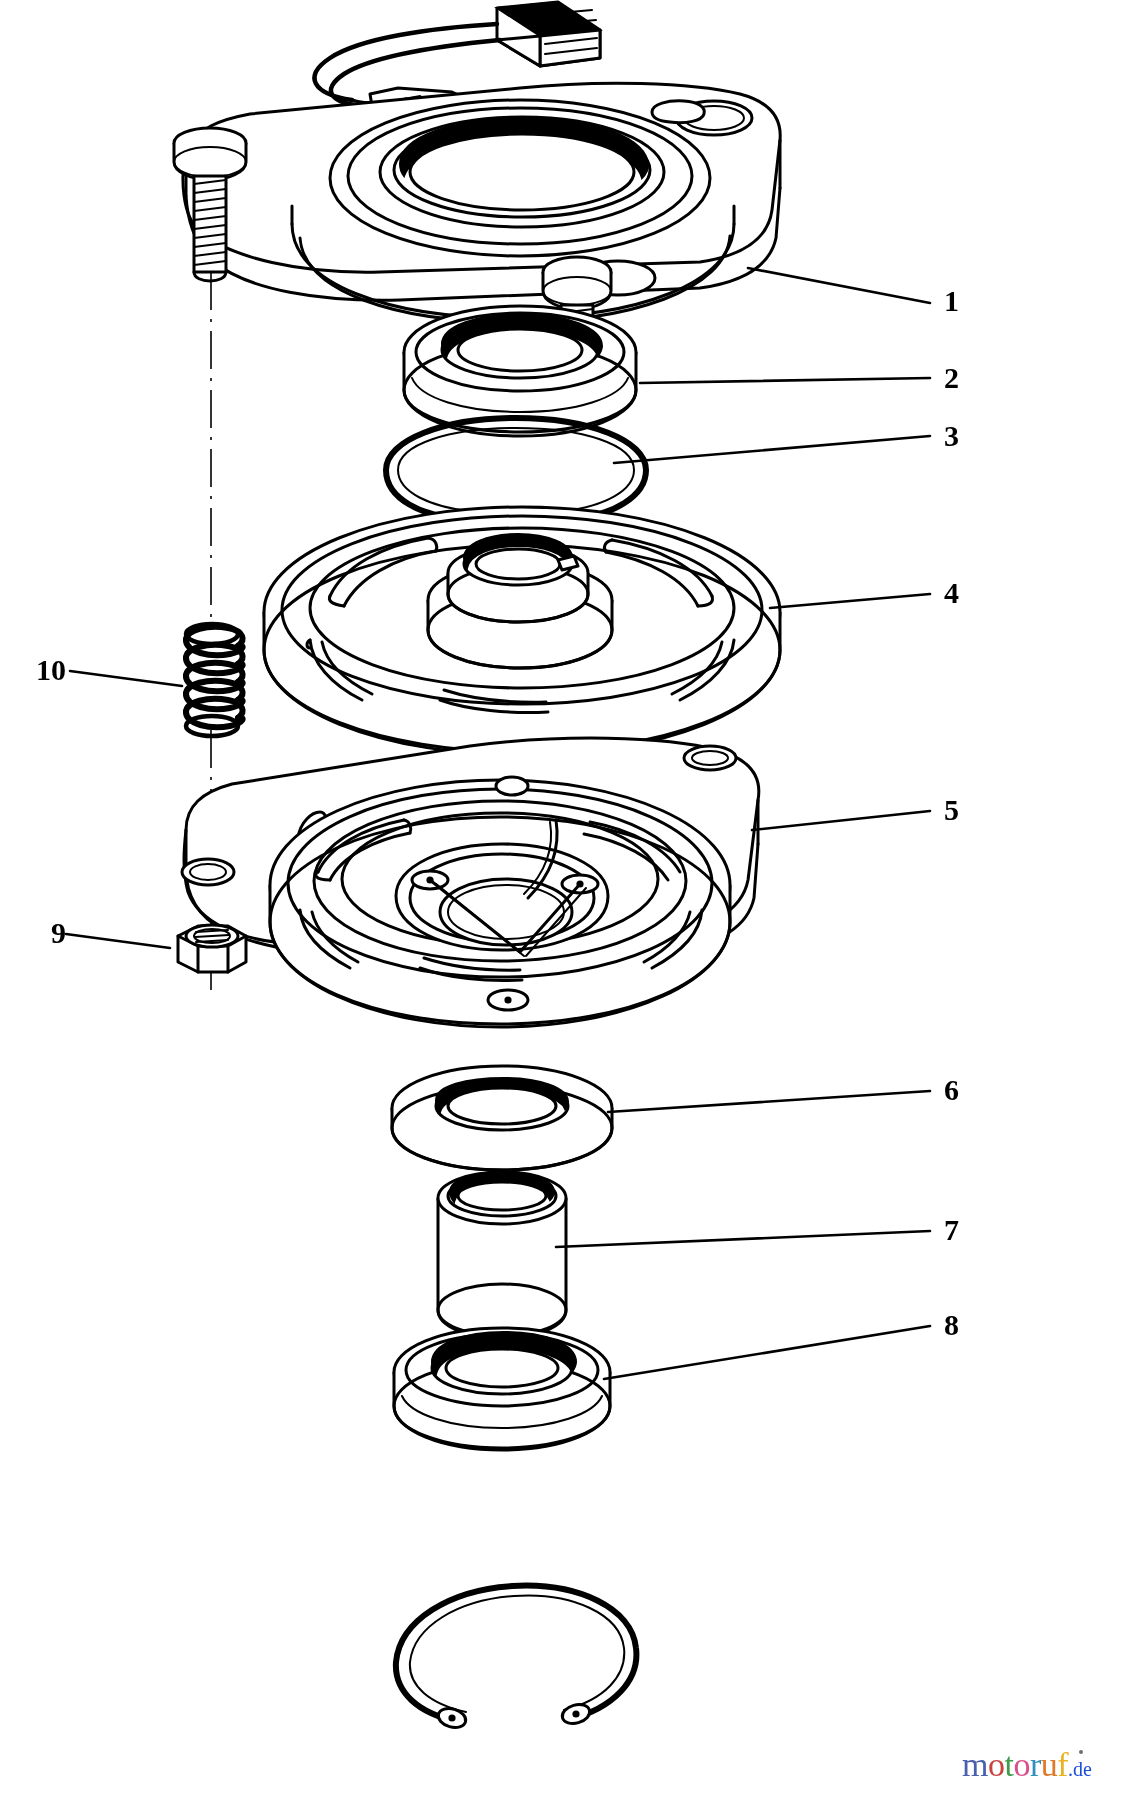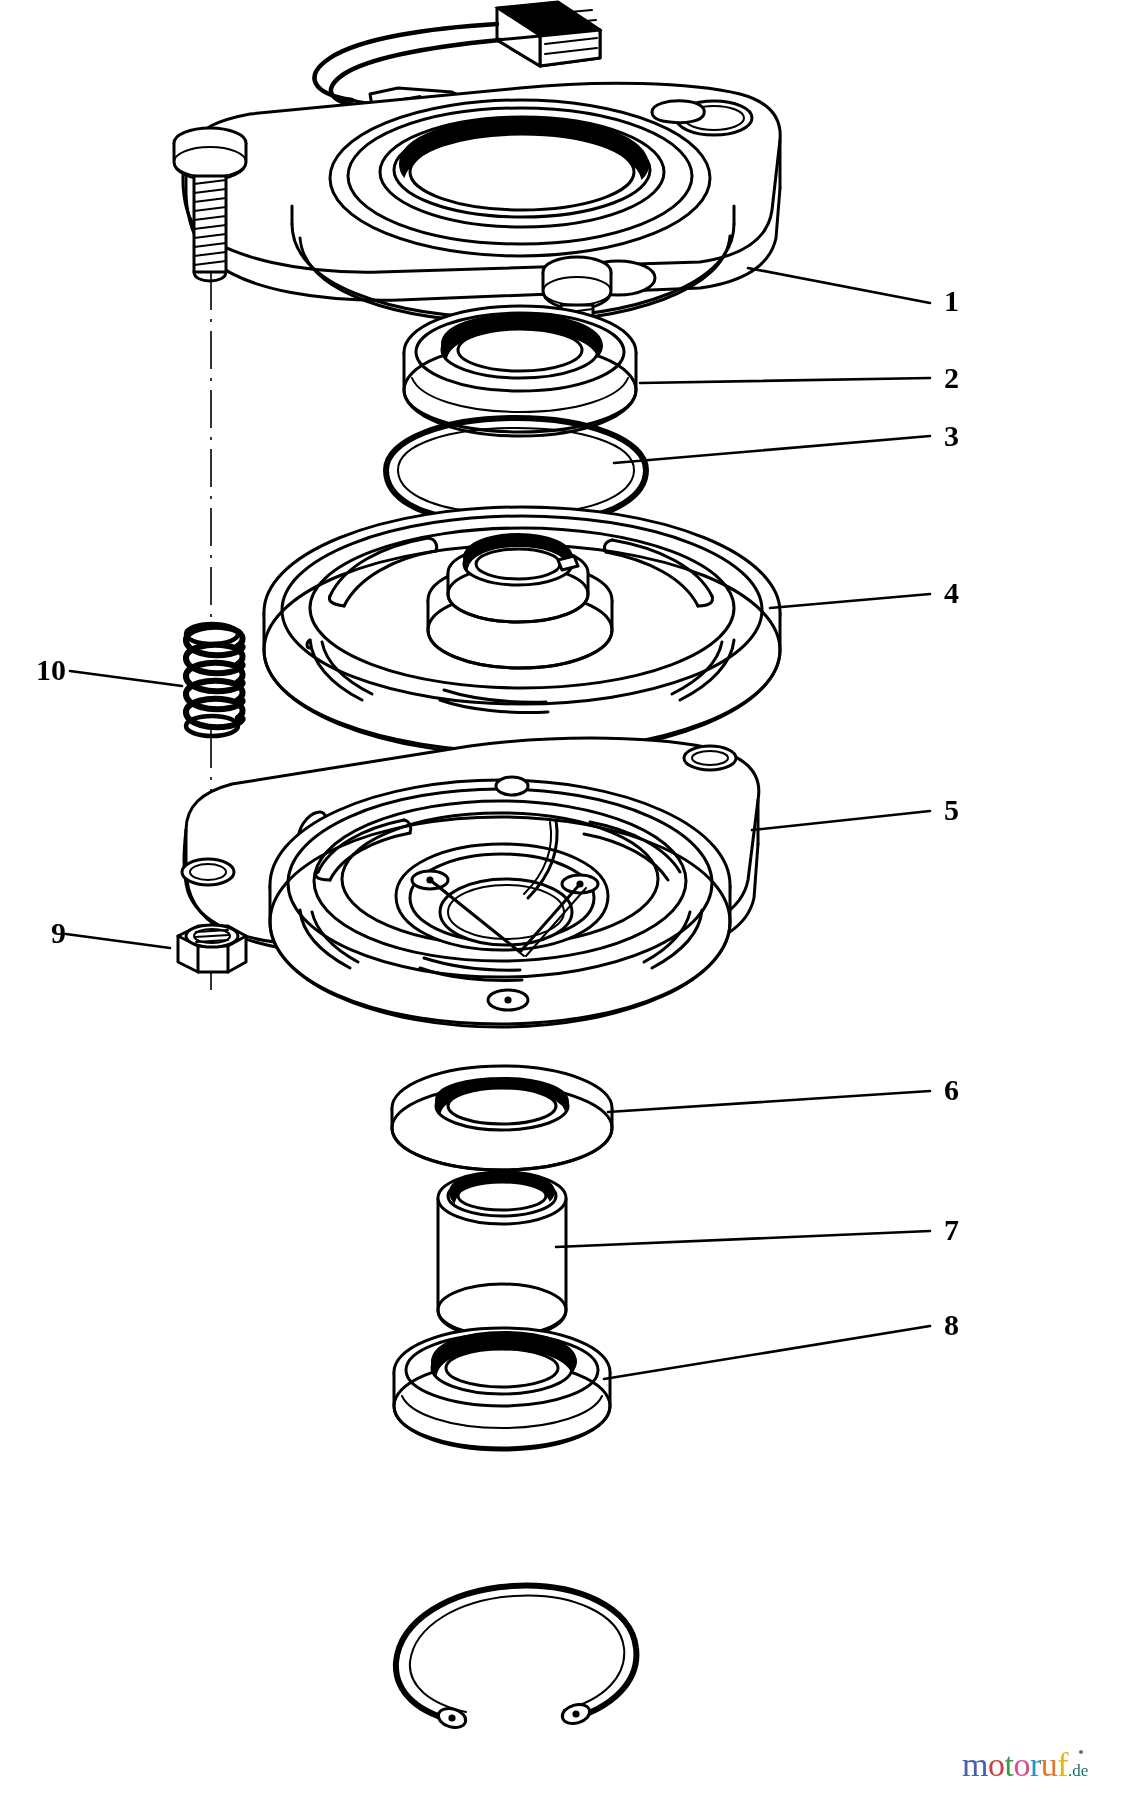--- a/index.html
+++ b/index.html
@@ -8,21 +8,21 @@
   #stage{position:absolute;left:0;top:0;width:1129px;height:1800px;background:#fff;}
   #art{position:absolute;left:0;top:0;width:1129px;height:1800px;}
   .calloutnum{position:absolute;font-family:"Liberation Serif", serif;
       font-weight:700;font-size:30px;color:#000;line-height:1;letter-spacing:0px;}
   .cn-right{text-align:left;}
   .cn-left{text-align:right;}
   #logo{position:absolute;left:962px;top:1748px;width:150px;height:40px;
         font-family:"Liberation Serif", serif;font-size:34px;line-height:34px;
         white-space:nowrap;letter-spacing:-0.5px;}
   #logo .l{display:inline-block;}
-  #logo .de{font-size:17px;color:#0f766e;vertical-align:baseline;letter-spacing:0;}
+  #logo .de{font-size:20px;color:#1d4ed8;vertical-align:baseline;letter-spacing:0;}
   #logo .tick{position:absolute;left:117px;top:2px;width:4px;height:4px;
         background:#6f6f6f;border-radius:50%;}
 </style>
 </head>
 <body>
 
 <div id="stage">
 
   <svg id="art" viewBox="0 0 1129 1800" xmlns="http://www.w3.org/2000/svg">
     <defs>

